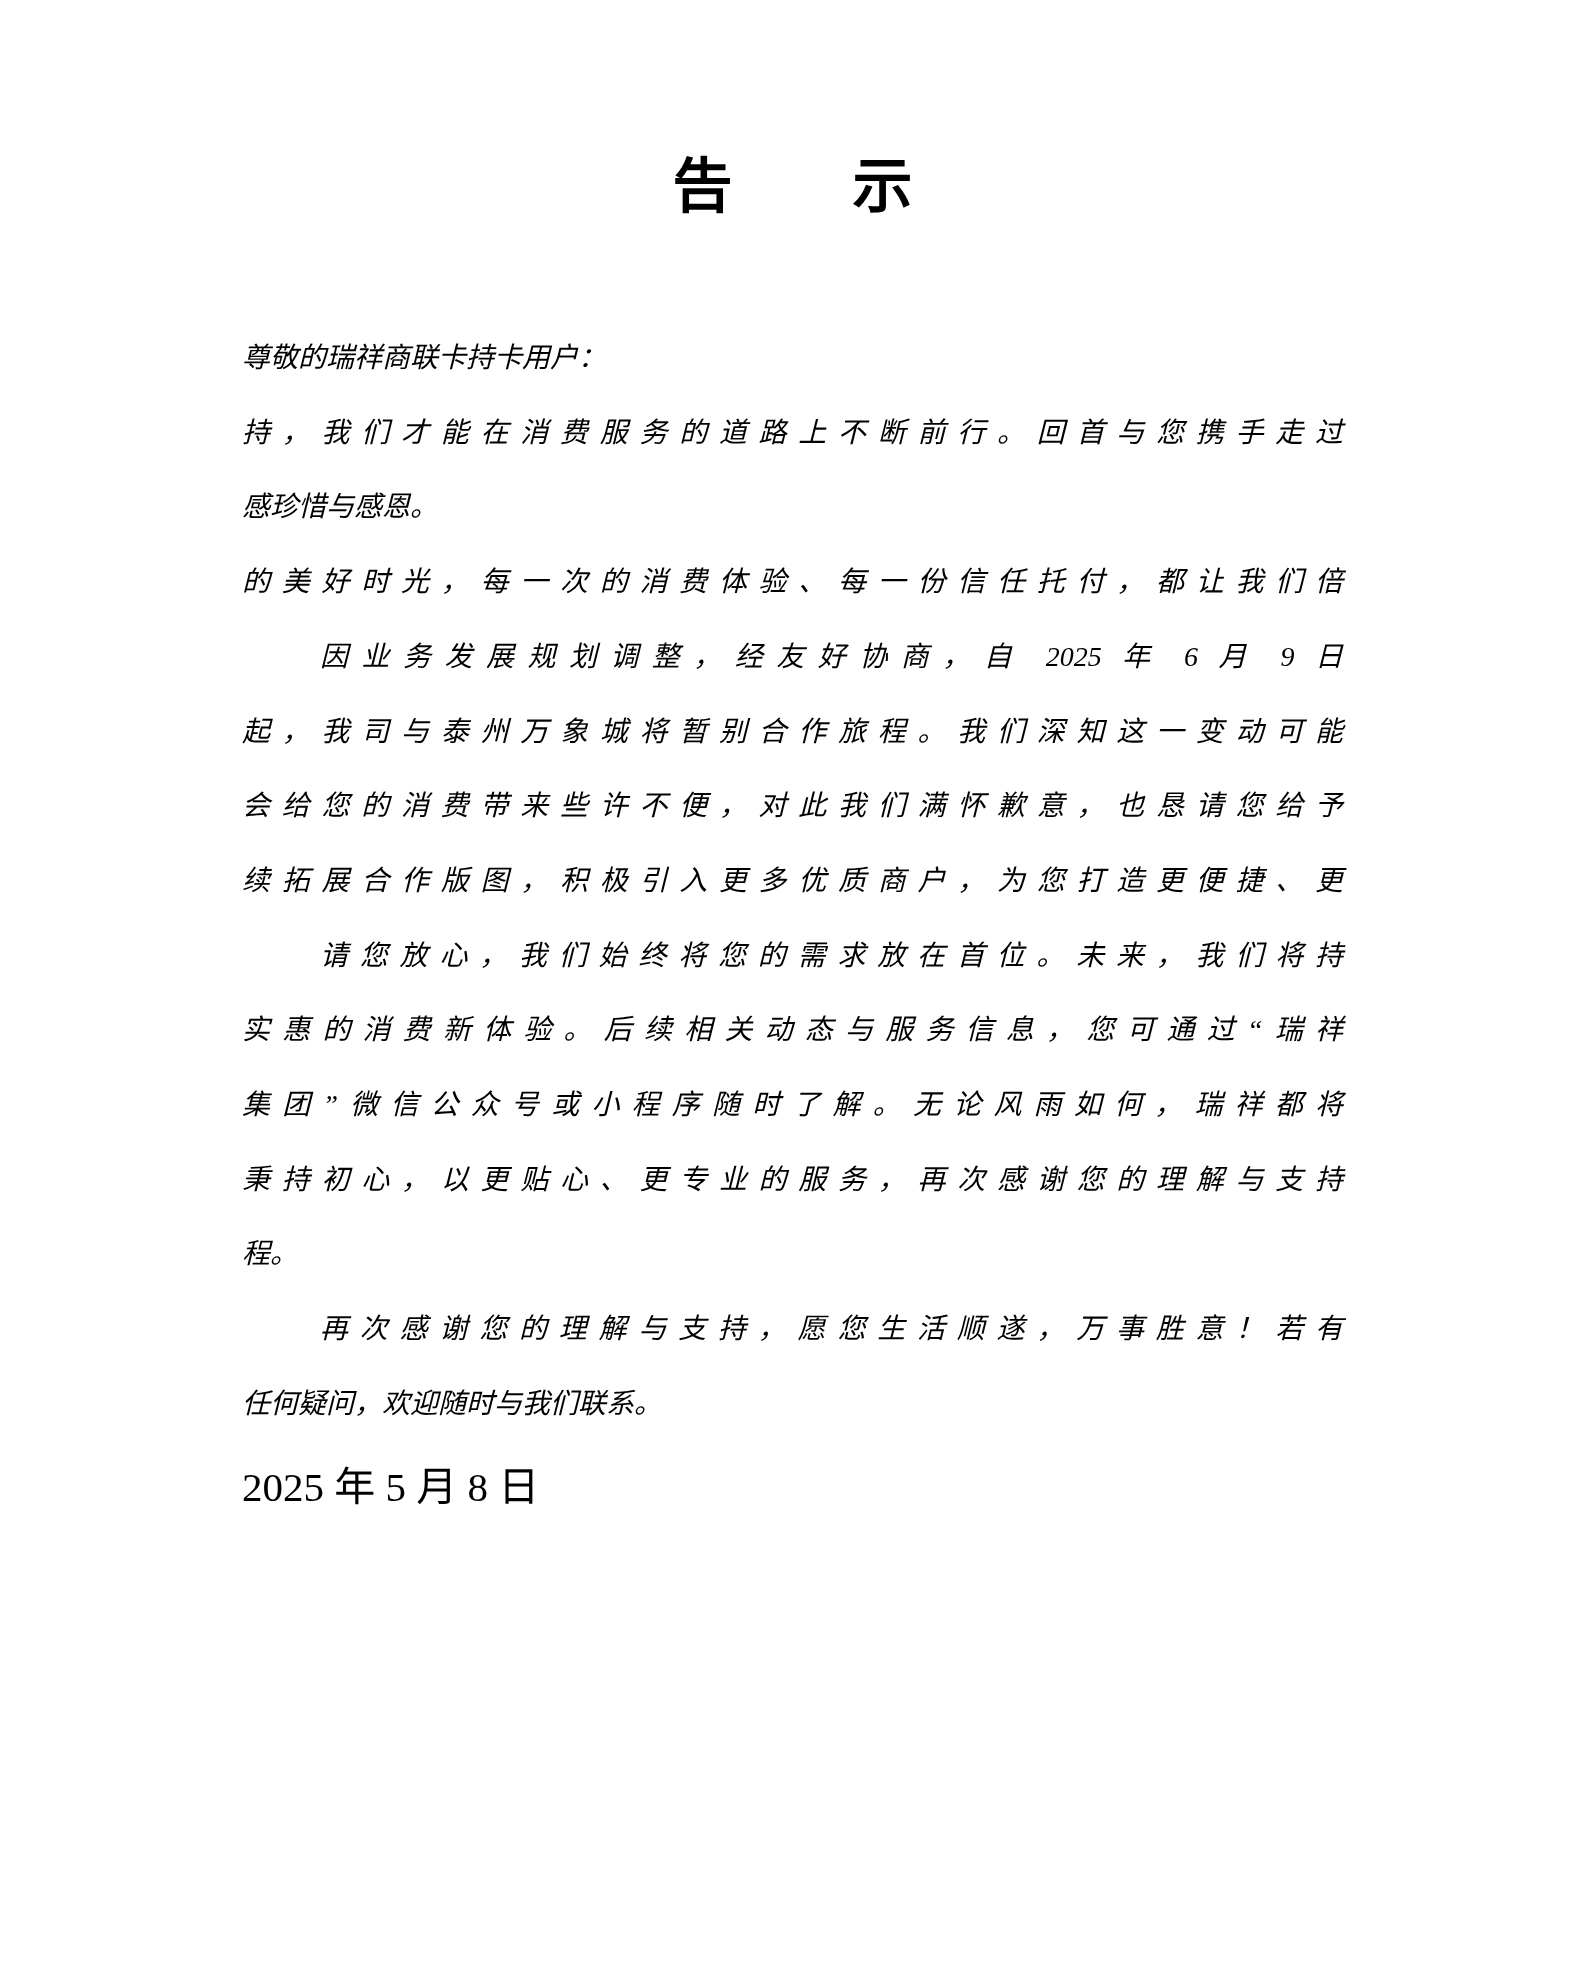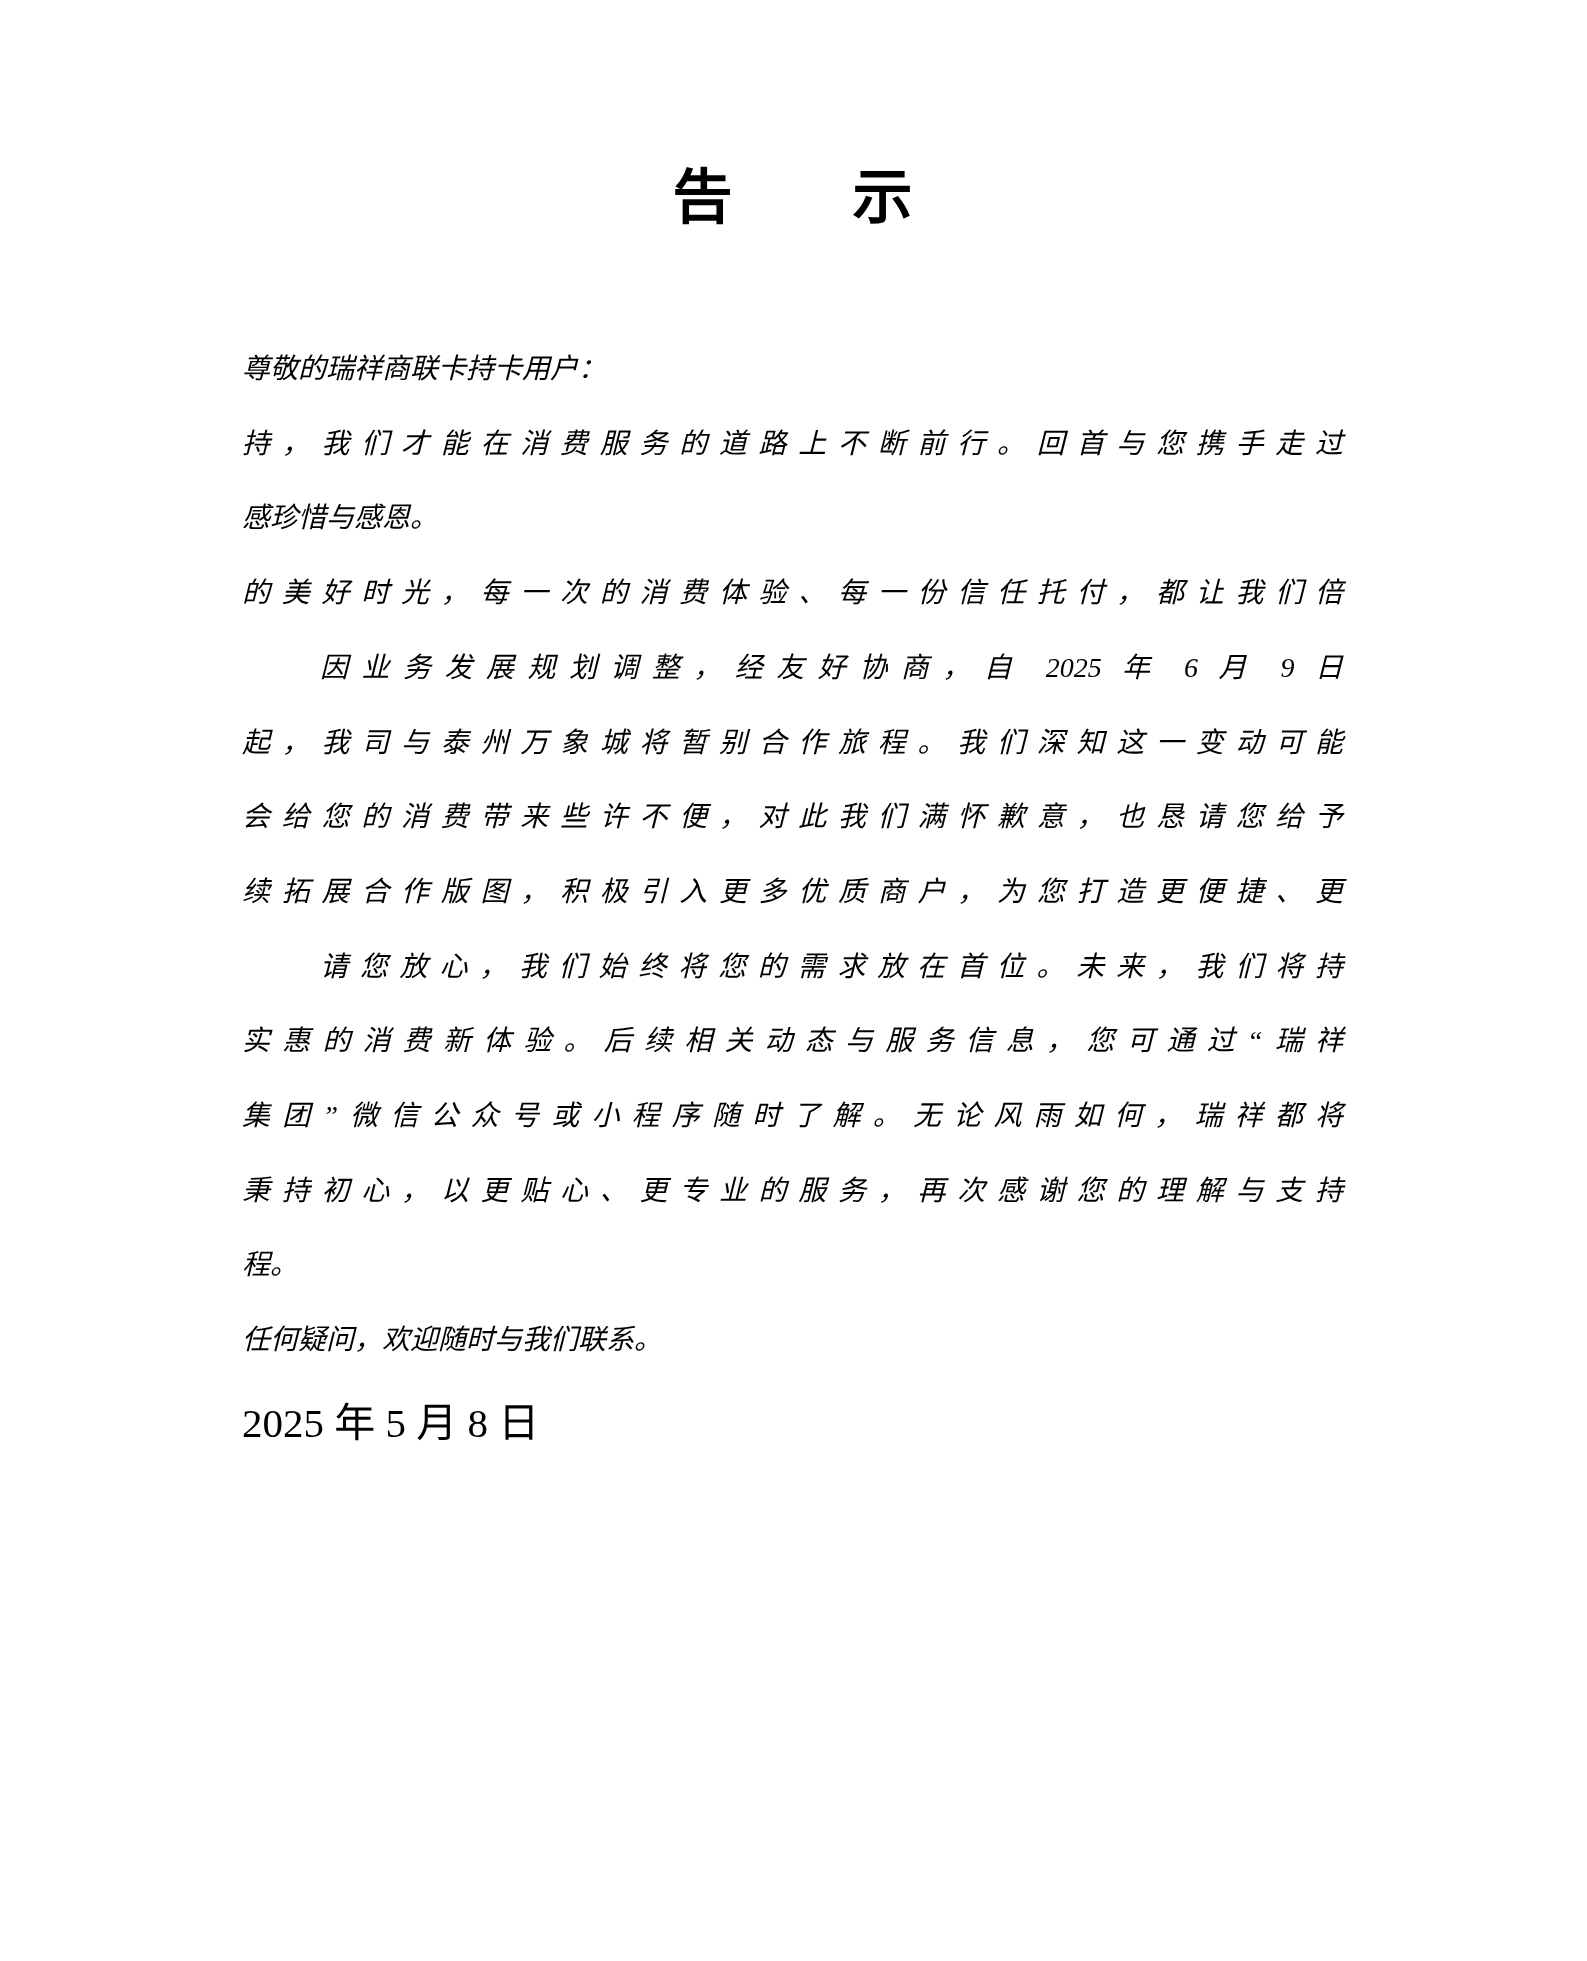--- a/index.html
+++ b/index.html
@@ -12,21 +12,21 @@
     width: 1587px;
     height: 1961px;
     background: #ffffff;
     color: #000000;
     font-family: "Liberation Serif", "DejaVu Serif", serif;
     overflow: hidden;
   }
   .content {
     position: absolute;
     left: 242px;
-    top: 12px;
+    top: 1px;
     width: 1101px;
   }
   .doc-title {
     margin: 156px 0 104px 0;
     font-size: 60px;
     line-height: 60px;
     font-weight: bold;
     text-align: center;
     white-space: pre;
   }
@@ -72,19 +72,20 @@
         <div class="line spread">的美好时光，每一次的消费体验、每一份信任托付，都让我们倍</div>
         <div class="line indent spread">因业务发展规划调整，经友好协商，自 2025 年 6 月 9 日</div>
         <div class="line spread">起，我司与泰州万象城将暂别合作旅程。我们深知这一变动可能</div>
         <div class="line spread">会给您的消费带来些许不便，对此我们满怀歉意，也恳请您给予</div>
         <div class="line spread">续拓展合作版图，积极引入更多优质商户，为您打造更便捷、更</div>
         <div class="line indent spread">请您放心，我们始终将您的需求放在首位。未来，我们将持</div>
         <div class="line spread">实惠的消费新体验。后续相关动态与服务信息，您可通过“瑞祥</div>
         <div class="line spread">集团”微信公众号或小程序随时了解。无论风雨如何，瑞祥都将</div>
         <div class="line spread">秉持初心，以更贴心、更专业的服务，再次感谢您的理解与支持</div>
         <div class="line">程。</div>
+        <div class="line indent spread">再次感谢您的理解与支持，愿您生活顺遂，万事胜意！若有</div>
         <div class="line">任何疑问，欢迎随时与我们联系。</div>
       </div>
 
 
     <div class="sign-date">2025 年 5 月 8 日</div>
   </div>
 </div>
 
 </body></html>

